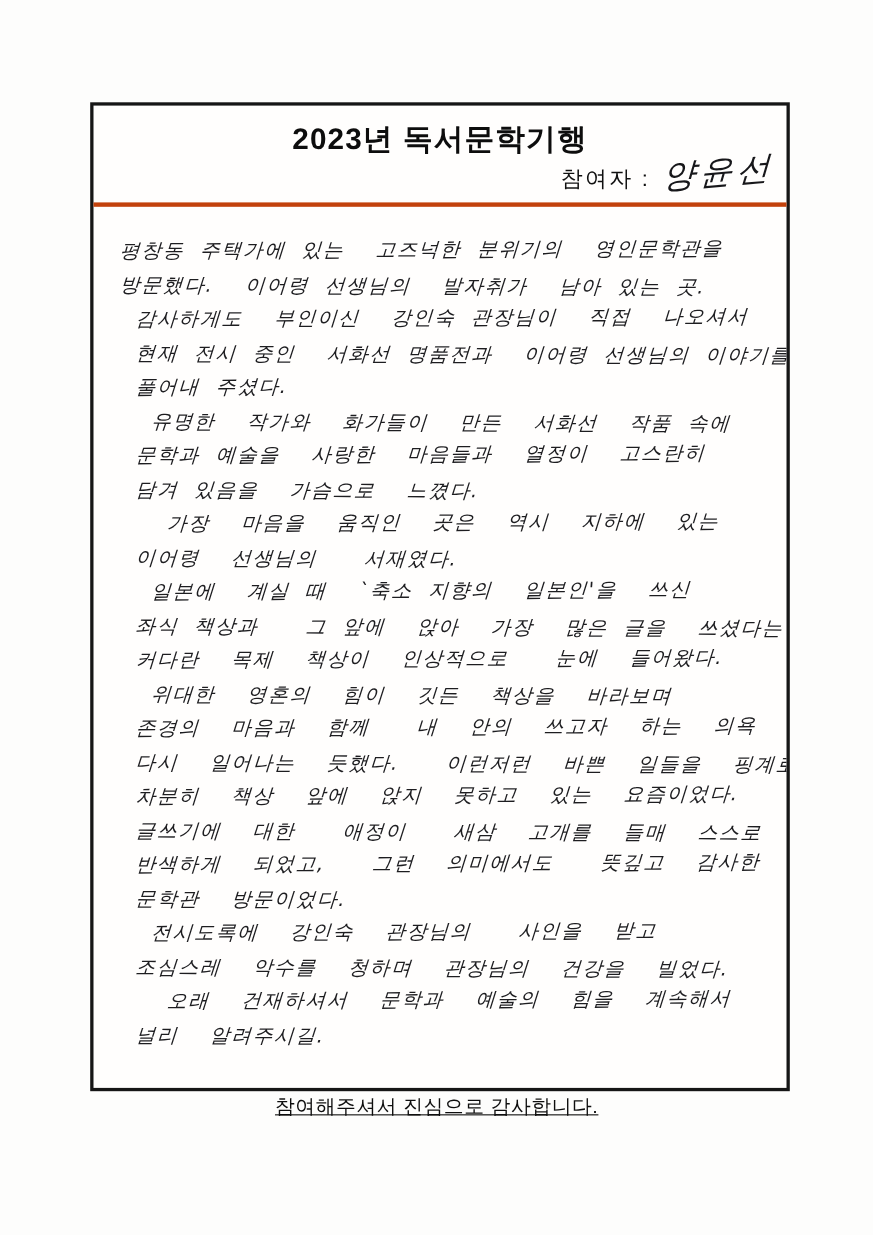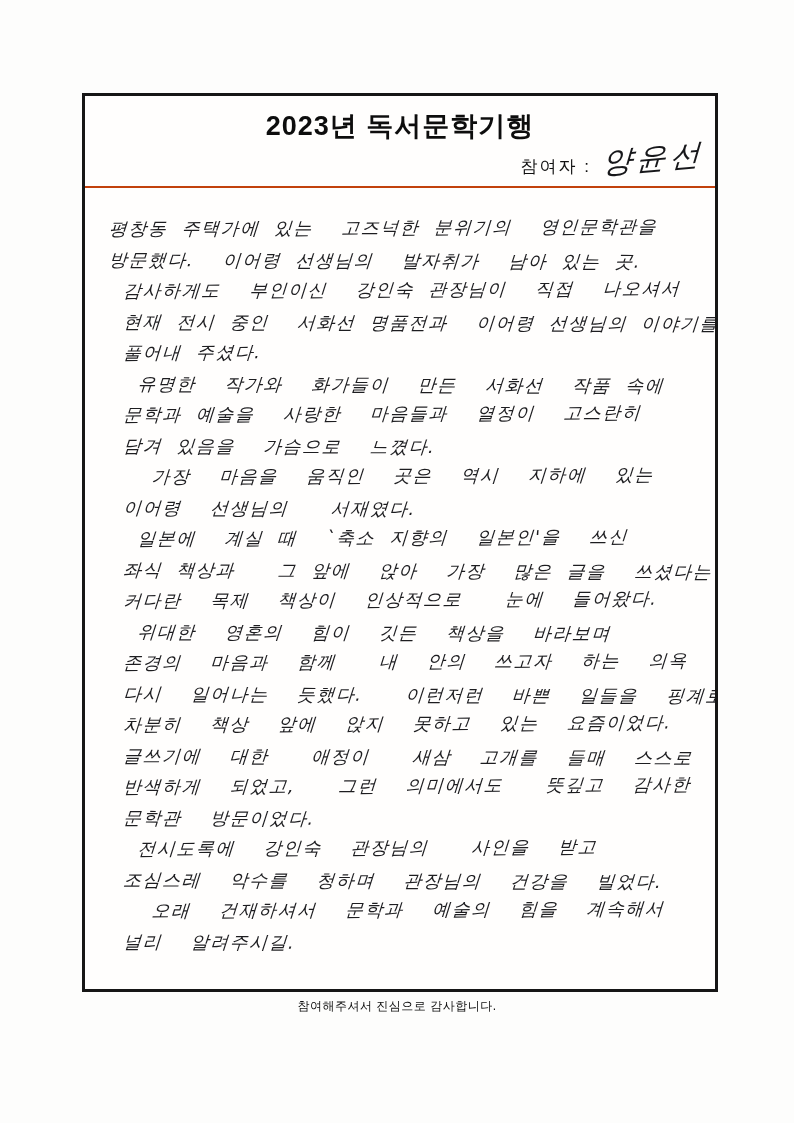--- a/index.html
+++ b/index.html
@@ -17,39 +17,39 @@
   .form-box {
     position: absolute;
     left: 82px; top: 93px;
     width: 636px; height: 899px;
     border: 3px solid #161616;
     background: #fffefd;
   }
   .title-section {
     position: relative;
     height: 92px;
-    border-bottom: 2px solid #c2410c;
+    border-bottom: 4px solid #c2410c;
   }
   .form-title {
     text-align: center;
     padding-top: 12px;
     font-size: 27px;
     font-weight: bold;
     color: #0d0d0d;
     letter-spacing: 1px;
     font-family: "Liberation Sans", sans-serif;
   }
   .participant-row {
     position: absolute;
     right: 12px; bottom: 0px;
     display: flex;
     align-items: flex-end;
   }
   .participant-label {
-    font-size: 17px;
+    font-size: 20px;
     color: #101010;
     letter-spacing: 2px;
     padding-bottom: 8px;
     font-weight: 500;
   }
   .participant-name {
     display: inline-block;
     font-size: 30px;
     color: #17171a;
     margin-left: 10px;
@@ -82,24 +82,25 @@
   .hand-line:nth-child(odd)  { transform: skewX(-4deg) rotate(-0.25deg); }
   .hand-line:nth-child(even) { transform: skewX(-4deg) rotate(0.2deg); }
   .footer-note {
     position: absolute;
     left: 0; top: 997px;
     width: 794px;
     text-align: center;
     color: #0e0e0e;
   }
   .footer-line {
-    font-size: 12px;
+    font-size: 18px;
     line-height: 19px;
     letter-spacing: 0.5px;
     font-weight: 500;
+    text-decoration: underline;
   }
 </style>
 </head>
 <body>
 
 <div class="sheet">
 
   <div class="form-box">
 
     <div class="title-section">

